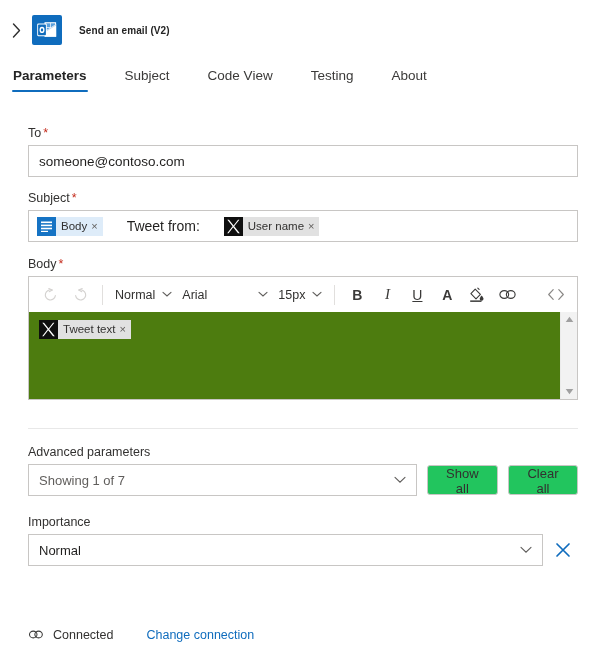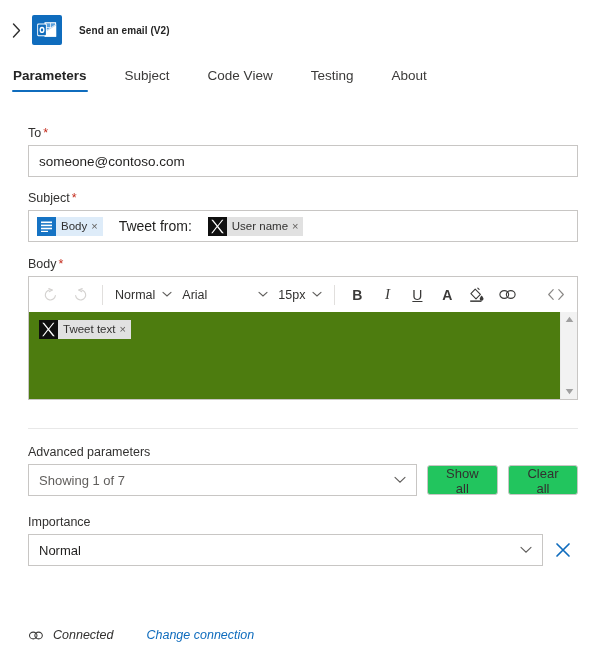--- a/index.html
+++ b/index.html
@@ -138,21 +138,21 @@
   }
   .token .tok-x {
     font-size: 11px;
     color: #605e5c;
     padding-right: 5px;
     cursor: pointer;
     line-height: 19px;
   }
   .token.body-token { background: #deecf9; }
   .token.x-token { background: #e1e1e1; }
-  .token-gap { padding: 0 16px; font-size: 14px; color: #201f1e; }
+  .token-gap { padding: 0 24px; font-size: 14px; color: #201f1e; }
 
   .icon-sq {
     width: 19px;
     height: 19px;
     flex: 0 0 auto;
     display: block;
   }
 
   
   .editor {
@@ -285,23 +285,22 @@
     cursor: pointer;
     margin-left: 6px;
   }
 
   
   .footer {
     position: absolute;
     left: 28px;
     top: 628px;
     display: flex;
-    align-items: center;
+    align-items: flex-start;
     font-size: 12.5px;
-    font-style: italic;
   }
   .conn-icon { color: #3b3a39; display: flex; margin-right: 9px; }
   .conn-text { color: #323130; }
   .conn-link {
     color: #0f6cbd;
     margin-left: 33px;
     cursor: pointer;
     text-decoration: none;
   }
 </style>

